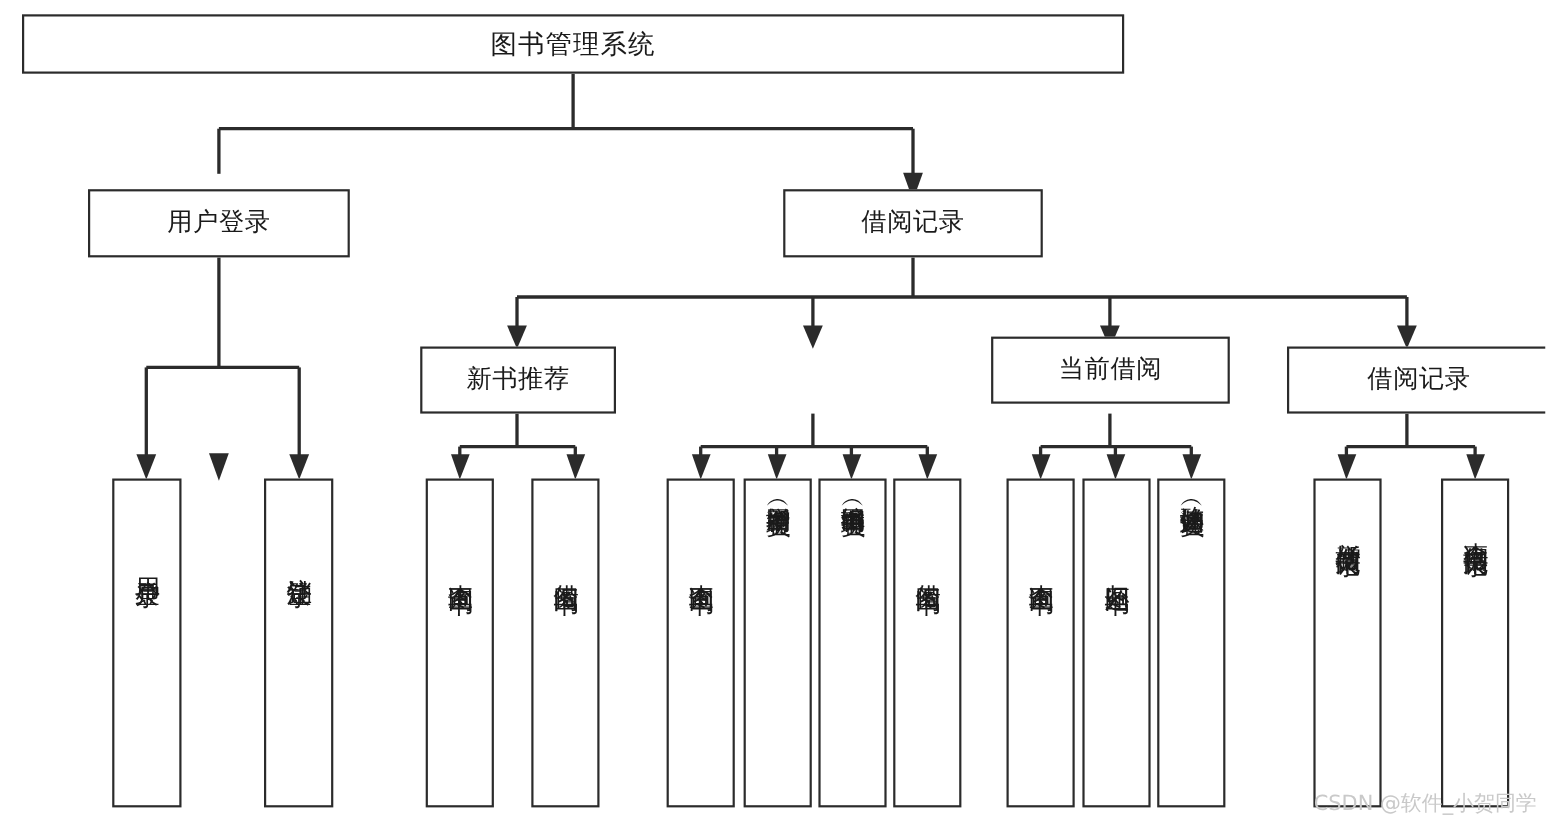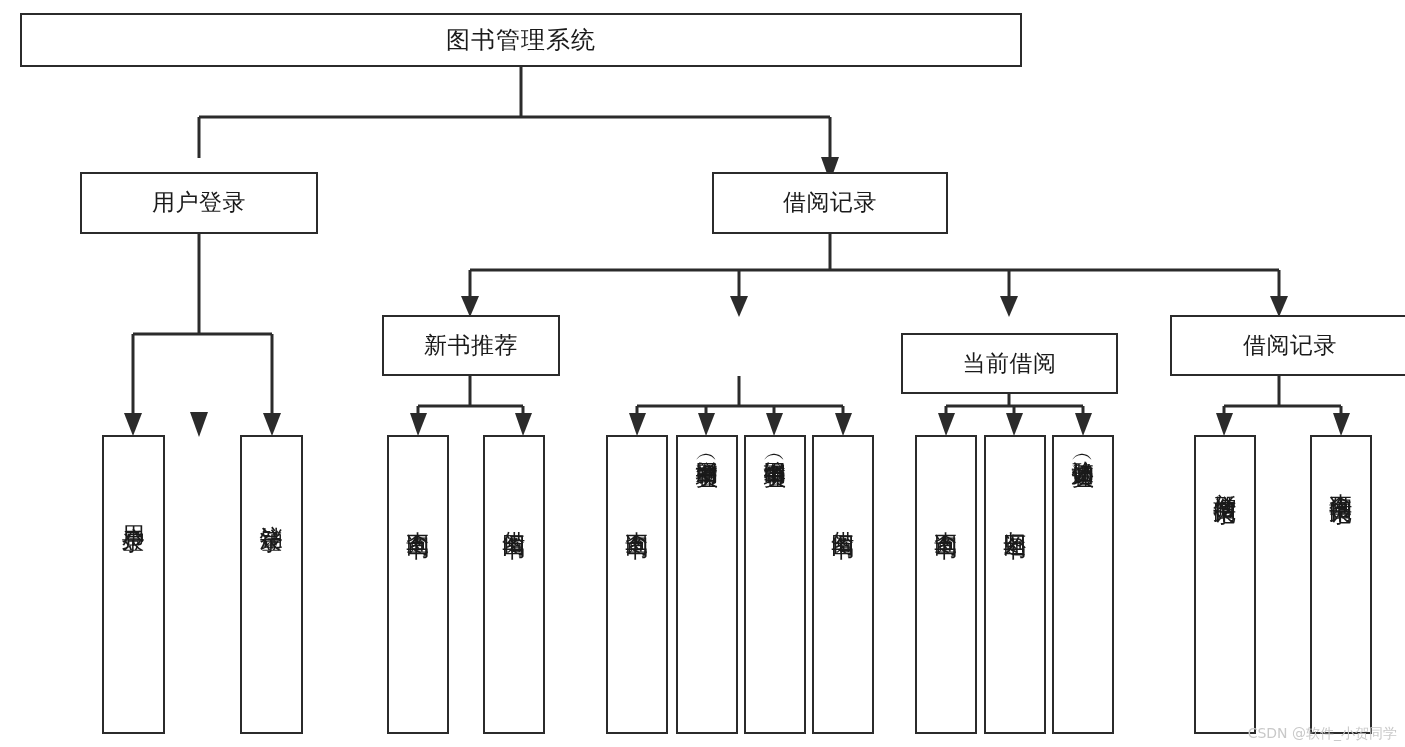--- a/index.html
+++ b/index.html
@@ -73,21 +73,21 @@
     font-size: 22px;
     letter-spacing: 1px;
   }
   .node.vertical.tall-col .label {
     max-height: 288px;
   }
   #watermark {
     position: absolute;
     right: 8px;
     bottom: 4px;
-    font-size: 14px;
+    font-size: 19px;
     color: #c9c9c9;
     z-index: 5;
     user-select: none;
     white-space: nowrap;
   }
 </style>
 </head>
 <body>
 
 <div id="diagram-root">
@@ -172,21 +172,21 @@
   <div class="node horizontal" style="left:80px; top:172px; width:238px; height:62px;">
     <span class="label">用户登录</span>
   </div>
   <div class="node horizontal" style="left:712px; top:172px; width:236px; height:62px;">
     <span class="label">借阅记录</span>
   </div>
 
   <div class="node horizontal" style="left:382px; top:315px; width:178px; height:61px;">
     <span class="label">新书推荐</span>
   </div>
-  <div class="node horizontal" style="left:901px; top:333px; width:217px; height:61px;">
+  <div class="node horizontal" style="left:901px; top:306px; width:217px; height:61px;">
     <span class="label">当前借阅</span>
   </div>
   <div class="node horizontal" style="left:1170px; top:315px; width:240px; height:61px;">
     <span class="label">借阅记录</span>
   </div>
 
   <div class="node vertical" style="left:102px; top:435px; width:63px; height:299px; padding-top:70px;">
     <span class="label">用户登录</span>
   </div>
   <div class="node vertical" style="left:240px; top:435px; width:63px; height:299px; padding-top:70px;">

